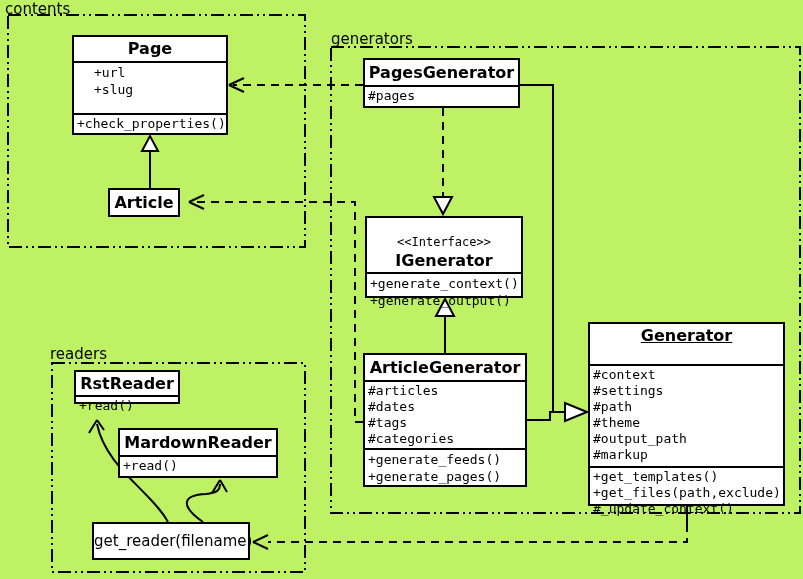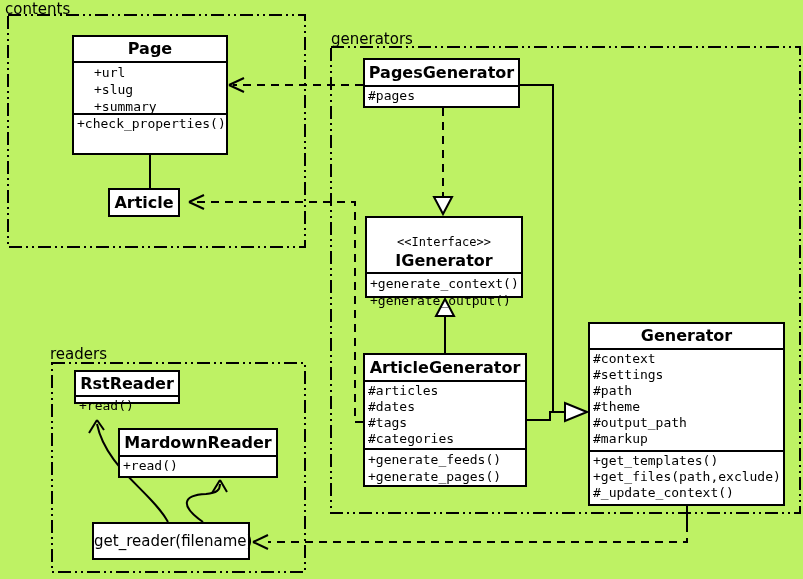--- a/index.html
+++ b/index.html
@@ -77,26 +77,25 @@
     <g>
       <path class="solid" d="M203,522 C180,506 182,495 206,494 C217,493 220,490 220,484"></path>
       <path class="solid" d="M220,480 L212,493 M220,480 L227,492"></path>
     </g>
   </svg>
 
   <div class="pkg-label" style="left:5px;top:0px;">contents</div>
   <div class="pkg-label" style="left:331px;top:30px;">generators</div>
   <div class="pkg-label" style="left:50px;top:345px;">readers</div>
 
-  <div class="box" style="left:72px;top:35px;width:156px;height:120px;">
+  <div class="box" style="left:72px;top:35px;width:156px;height:100px;">
     <div class="title" style="height:24px;line-height:24px;">Page</div>
     <div class="sec" style="height:52px;padding-left:20px;">
       <div class="row row17">+url</div>
       <div class="row row17">+slug</div>
-      <div class="row row17">+summary</div>
     </div>
     <div class="sec" style="height:20px;">
       <div class="row">+check_properties()</div>
     </div>
   </div>
 
   <div class="box" style="left:108px;top:188px;width:72px;height:29px;">
     <div class="title" style="height:25px;line-height:25px;">Article</div>
   </div>
 
@@ -126,21 +125,21 @@
       <div class="row">#tags</div>
       <div class="row">#categories</div>
     </div>
     <div class="sec" style="height:37px;">
       <div class="row row17">+generate_feeds()</div>
       <div class="row row17">+generate_pages()</div>
     </div>
   </div>
 
   <div class="box" style="left:588px;top:322px;width:197px;height:184px;">
-    <div class="title" style="height:24px;line-height:24px;">Generator</div>
+    <div class="title" style="height:40px;line-height:24px;text-decoration:underline;">Generator</div>
     <div class="sec" style="height:102px;">
       <div class="row">#context</div>
       <div class="row">#settings</div>
       <div class="row">#path</div>
       <div class="row">#theme</div>
       <div class="row">#output_path</div>
       <div class="row">#markup</div>
     </div>
     <div class="sec" style="height:54px;">
       <div class="row">+get_templates()</div>

